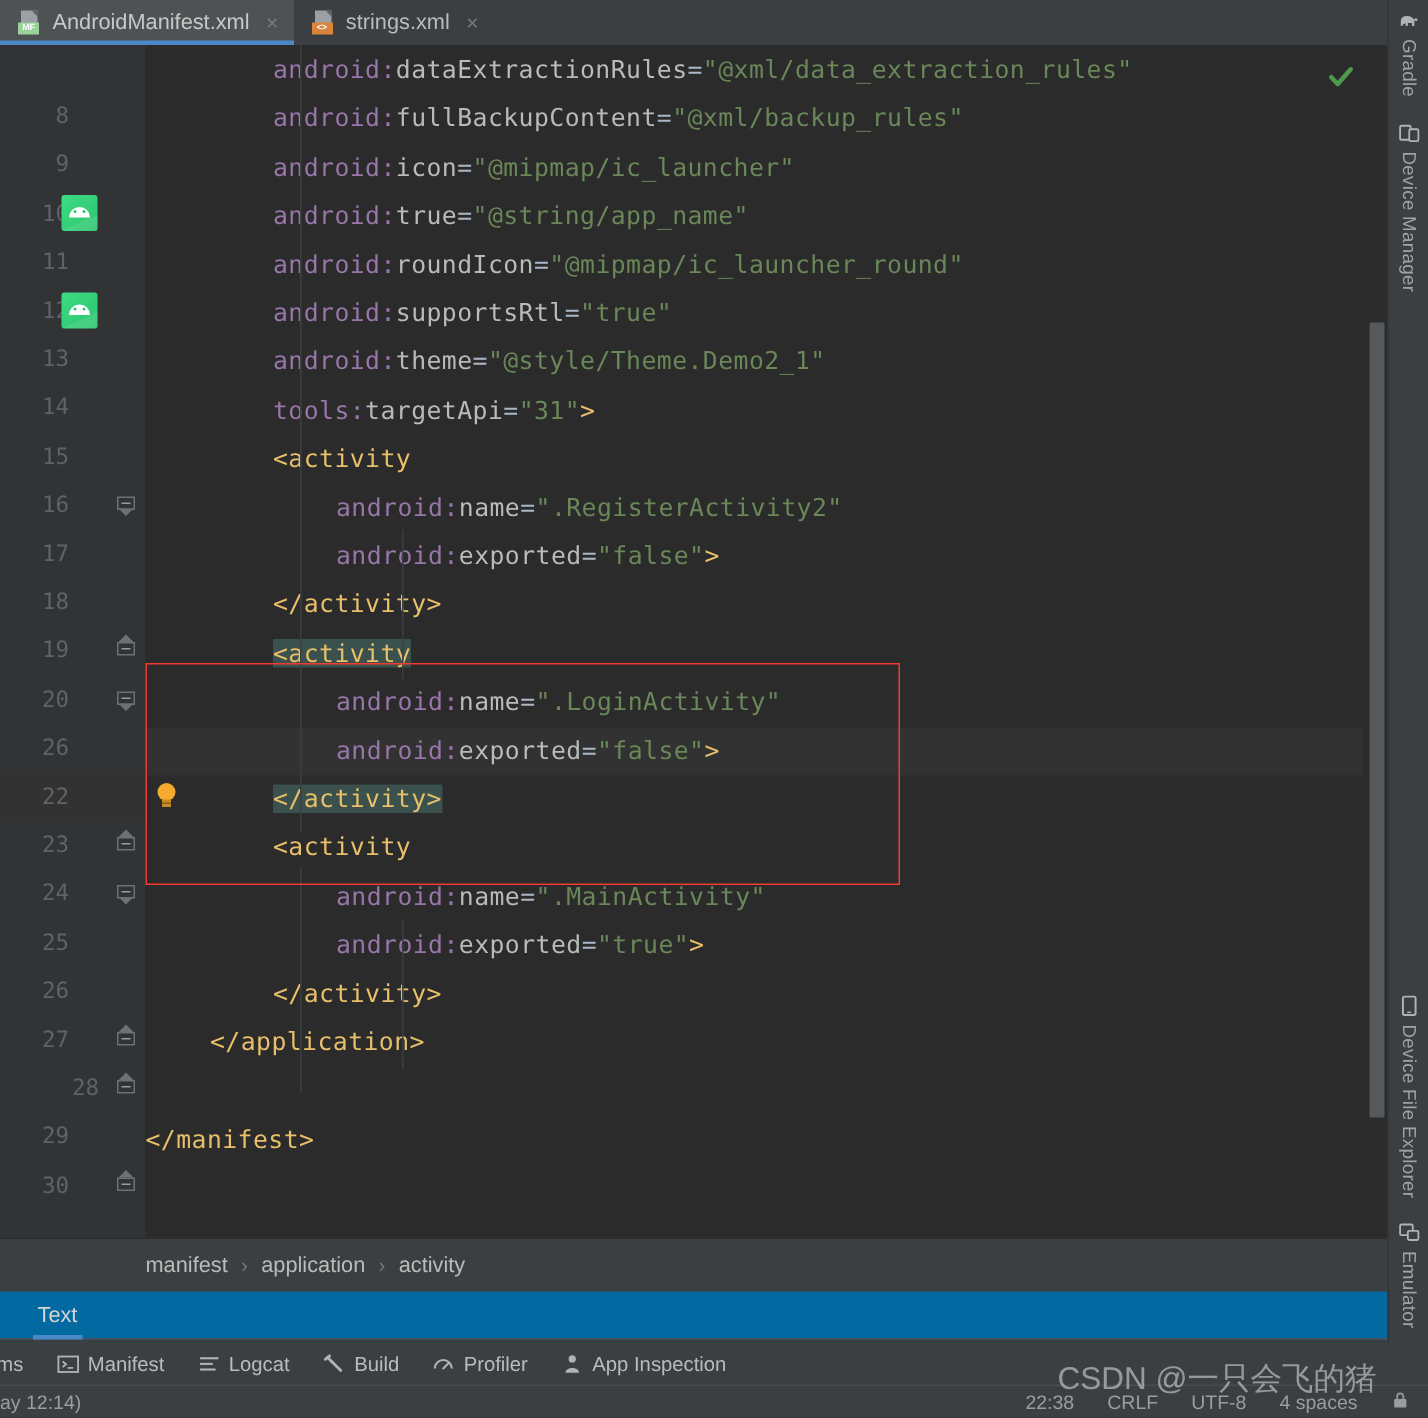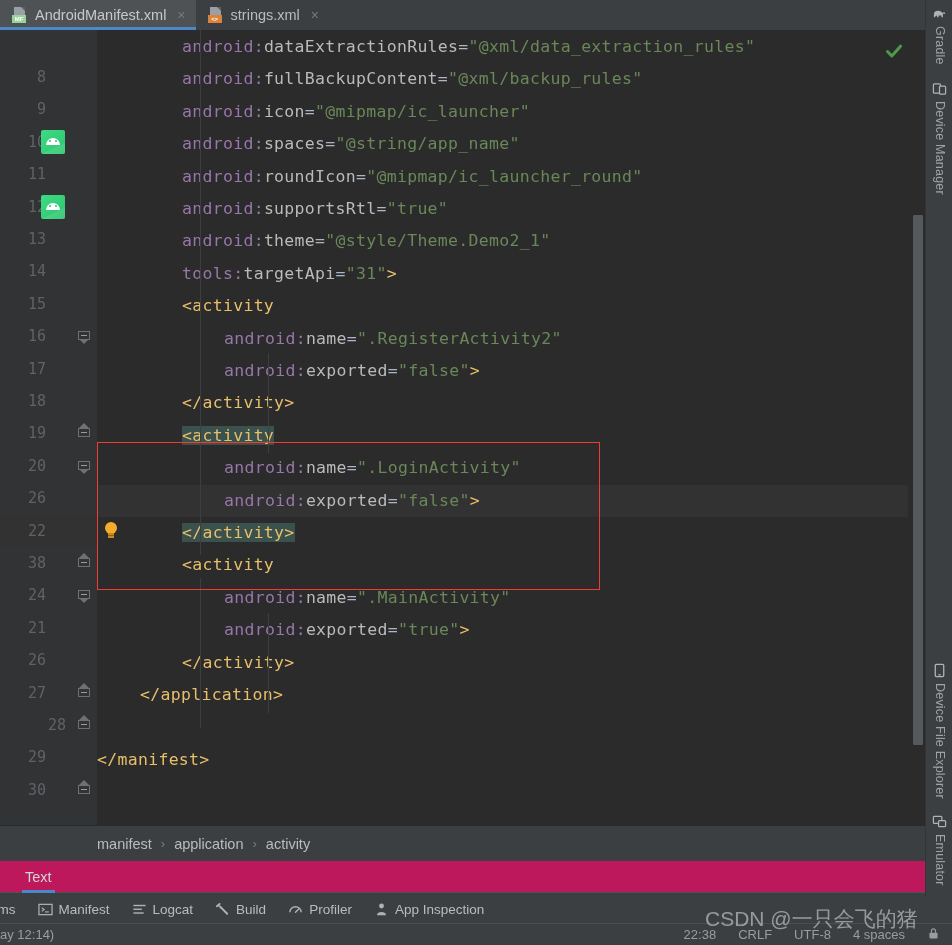--- a/index.html
+++ b/index.html
@@ -270,21 +270,21 @@
     font-size: 14.5px; color: #bbbbbb;
   }
   .crumb-sep {
     font-size: 13px; color: #7a7d7f;
   }
 
   
   .subtabs {
     position: absolute; left: 0; top: 861px;
     width: 925px; height: 32px;
-    background: #be185d;
+    background: #0369a1;
     display: flex; align-items: center;
     padding-left: 22px;
     gap: 22px;
     border-bottom: 1px solid #4e5254;
   }
   .subtab {
     position: relative;
     height: 32px;
     display:flex; align-items:center;
     font-size: 14.5px;
@@ -407,21 +407,21 @@
         <div class="line" style="top: 1px;">
           <div class="codetext" style="left: 85px;"><span class="t-ns">android:</span><span class="t-attr">dataExtractionRules</span><span class="t-eq">=</span><span class="t-str">"@xml/data_extraction_rules"</span></div>
         </div>
         <div class="line" style="top: 33.4px;">
           <div class="codetext" style="left: 85px;"><span class="t-ns">android:</span><span class="t-attr">fullBackupContent</span><span class="t-eq">=</span><span class="t-str">"@xml/backup_rules"</span></div>
         </div>
         <div class="line" style="top: 65.8px;">
           <div class="codetext" style="left: 85px;"><span class="t-ns">android:</span><span class="t-attr">icon</span><span class="t-eq">=</span><span class="t-str">"@mipmap/ic_launcher"</span></div>
         </div>
         <div class="line" style="top: 98.2px;">
-          <div class="codetext" style="left: 85px;"><span class="t-ns">android:</span><span class="t-attr">spaces</span><span class="t-eq">=</span><span class="t-str">"@string/app_name"</span></div>
+          <div class="codetext" style="left: 85px;"><span class="t-ns">android:</span><span class="t-attr">true</span><span class="t-eq">=</span><span class="t-str">"@string/app_name"</span></div>
         </div>
         <div class="line" style="top: 130.6px;">
           <div class="codetext" style="left: 85px;"><span class="t-ns">android:</span><span class="t-attr">roundIcon</span><span class="t-eq">=</span><span class="t-str">"@mipmap/ic_launcher_round"</span></div>
         </div>
         <div class="line" style="top: 163px;">
           <div class="codetext" style="left: 85px;"><span class="t-ns">android:</span><span class="t-attr">supportsRtl</span><span class="t-eq">=</span><span class="t-str">"true"</span></div>
         </div>
         <div class="line" style="top: 195.4px;">
           <div class="codetext" style="left: 85px;"><span class="t-ns">android:</span><span class="t-attr">theme</span><span class="t-eq">=</span><span class="t-str">"@style/Theme.Demo2_1"</span></div>
         </div>
@@ -525,31 +525,31 @@
         <div class="fold-box"></div>
         <div class="fold-chevdown"></div>
       </div>
       <div class="lineno" style="top: 452.2px; position: absolute; height: 32.4px; line-height: 32.4px;">26</div>
       <div class="curline" style="top: 484.6px; left: 0px; width: 97px; position: absolute;"></div>
       <div class="lineno" style="top: 484.6px; position: absolute; height: 32.4px; line-height: 32.4px;">22</div>
       <div class="bulb" style="top: 491.6px;">
         <span class="glass"></span>
         <span class="base"></span>
       </div>
-      <div class="lineno" style="top: 517px; position: absolute; height: 32.4px; line-height: 32.4px;">38</div>
+      <div class="lineno" style="top: 517px; position: absolute; height: 32.4px; line-height: 32.4px;">23</div>
       <div class="fold" style="top: 528px;">
         <div class="fold-box"></div>
         <div class="fold-chevup"></div>
       </div>
       <div class="lineno" style="top: 549.4px; position: absolute; height: 32.4px; line-height: 32.4px;">24</div>
       <div class="fold" style="top: 560.4px;">
         <div class="fold-box"></div>
         <div class="fold-chevdown"></div>
       </div>
-      <div class="lineno" style="top: 581.8px; position: absolute; height: 32.4px; line-height: 32.4px;">21</div>
+      <div class="lineno" style="top: 581.8px; position: absolute; height: 32.4px; line-height: 32.4px;">25</div>
       <div class="lineno" style="top: 614.2px; position: absolute; height: 32.4px; line-height: 32.4px;">26</div>
       <div class="lineno" style="top: 646.6px; position: absolute; height: 32.4px; line-height: 32.4px;">27</div>
       <div class="fold" style="top: 657.6px;">
         <div class="fold-box"></div>
         <div class="fold-chevup"></div>
       </div>
       <div class="lineno" style="top: 679px; position: absolute; height: 32.4px; line-height: 32.4px; padding-left: 48px;">28</div>
       <div class="fold" style="top: 690px;">
         <div class="fold-box"></div>
         <div class="fold-chevup"></div>

